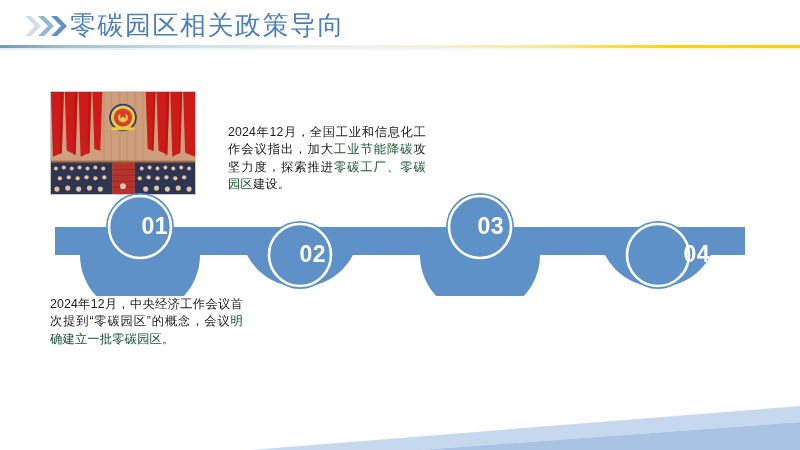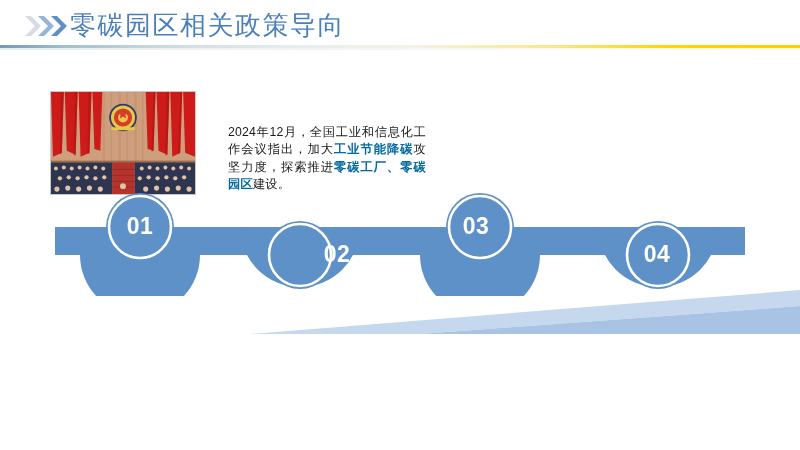--- a/index.html
+++ b/index.html
@@ -11,21 +11,21 @@
     height: 450px;
     background: #ffffff;
     font-family: "Liberation Sans", sans-serif;
     overflow: hidden;
     position: relative;
   }
   #slide {
     position: absolute;
     left: 0; top: 0;
     width: 800px;
-    height: 334px;
+    height: 450px;
     background: #ffffff;
     overflow: hidden;
   }
 
   
   .header {
     position: absolute;
     left: 0; top: 0;
     width: 800px;
     height: 52px;
@@ -83,34 +83,34 @@
   }
   .timeline svg { display: block; }
 
   .num {
     position: absolute;
     color: #ffffff;
     font-size: 23px;
     font-weight: bold;
     letter-spacing: 0.5px;
     width: 56px;
-    text-align: center;
+    text-align: right;
   }
 
   
   .txt {
     position: absolute;
     color: #1a1a1a;
     font-size: 12.3px;
     line-height: 17.4px;
     letter-spacing: 0.15px;
     text-align: justify;
     text-justify: inter-ideograph;
   }
-  .txt b { color: #0369a1; font-weight: bold; }
+  .txt b { color: #14532d; font-weight: normal; }
 
   #block1 { left: 50px;  top: 296px; width: 193px; }
   #block2 { left: 228px; top: 124px; width: 198px; }
   #block3 { left: 504px; top: 124px; width: 252px; }
   #block4 { left: 328px; top: 303px; width: 299px; }
 
   
   .deco {
     position: absolute;
     left: 0; bottom: 0;
@@ -255,25 +255,26 @@
 
       <g fill="none" stroke="#ffffff" stroke-width="2.6">
         <circle cx="140" cy="41" r="31"></circle>
         <circle cx="300" cy="69" r="31"></circle>
         <circle cx="480" cy="41" r="31"></circle>
         <circle cx="658" cy="69" r="31"></circle>
       </g>
     </svg>
 
     <div class="num" style="left:112px; top:27px;">01</div>
-    <div class="num" style="left:276px; top:55px;padding-left:33px;">02</div>
+    <div class="num" style="left:270px; top:55px;">02</div>
     <div class="num" style="left:448px; top:27px;">03</div>
-    <div class="num" style="left:618px; top:55px;padding-left:11px;">04</div>
-  </div>
-
+    <div class="num" style="left:643px; top:55px;padding-left:11px;">04</div>
+  </div>
+
+  <div class="txt" id="block1">2024年12月，中央经济工作会议首次提到“零碳园区”的概念，会议<b>明确建立一批零碳园区</b>。</div>
   <div class="txt" id="block2">2024年12月，全国工业和信息化工作会议指出，加大<b>工业节能降碳</b>攻坚力度，探索推进<b>零碳工厂、零碳园区</b>建设。</div>
 
   <div class="deco">
     <svg width="800" height="72" viewBox="0 0 800 72" aria-hidden="true">
       <path d="M250 72 L800 28 L800 44 L420 72 Z" fill="#c6d8ee"></path>
       <path d="M420 72 L800 44 L800 72 Z" fill="#a8c3e3"></path>
     </svg>
   </div>
 
 </div>

